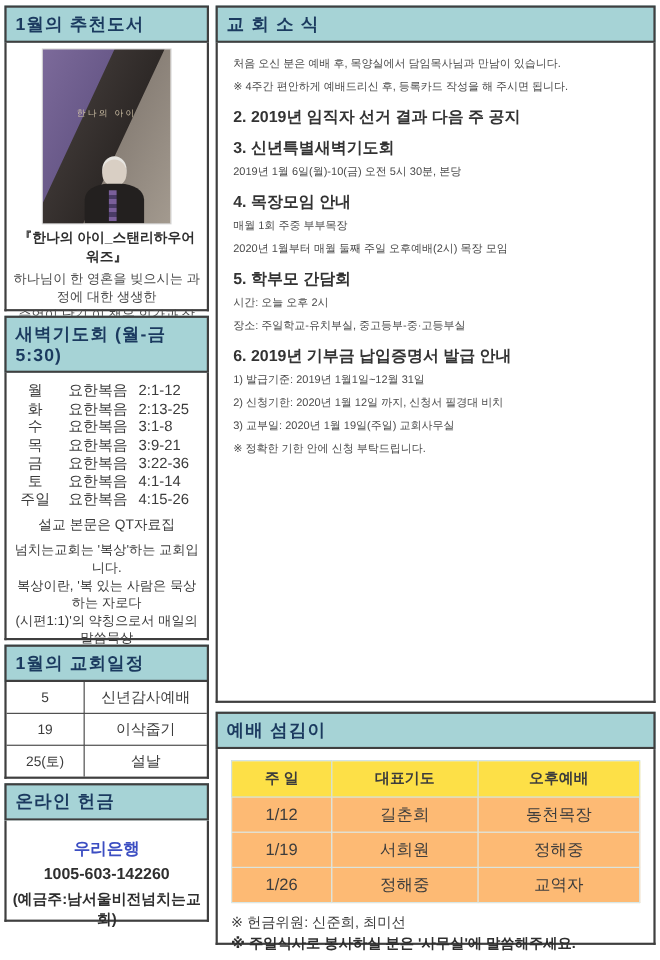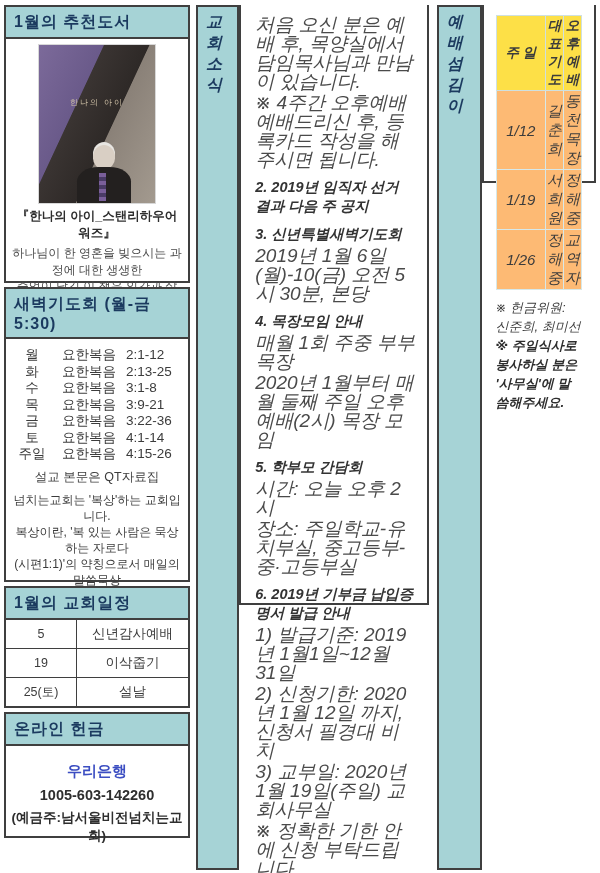--- a/index.html
+++ b/index.html
@@ -3,21 +3,21 @@
 <meta charset="utf-8">
 <style>
   html,body{margin:0;padding:0;}
   body{
     width:600px;height:873px;background:#ffffff;
     font-family:"Liberation Sans","DejaVu Sans",sans-serif;
     color:#3f3f3f;overflow:hidden;
   }
   .page{position:relative;width:592px;height:865px;padding:5px 14px 3px 4px;display:flex;gap:6px;}
   .col-left{width:186px;flex:0 0 186px;display:flex;flex-direction:column;}
-  .col-right{flex:1;display:flex;flex-direction:row;font-style:italic;}
+  .col-right{flex:1;display:flex;flex-direction:column;}
 
   .sec-header{
     background:#a6d3d6;border:2px solid #3f3f3f;
     color:#1b3a5f;font-weight:bold;font-size:16px;
     padding:5px 8px 4px 8px;letter-spacing:1px;
   }
   .sec-box{
     border:2px solid #3f3f3f;border-top:none;background:#ffffff;
   }
   .gap{height:4px;flex:0 0 4px;}
@@ -70,21 +70,21 @@
   
   .off-box{height:92px;box-sizing:border-box;text-align:center;padding-top:16px;}
   .off-bank{color:#3c4ec2;font-weight:bold;font-size:15px;margin-bottom:6px;}
   .off-acct{font-weight:bold;font-size:14.5px;color:#2e2e2e;margin-bottom:6px;}
   .off-holder{font-weight:bold;font-size:13.5px;color:#2e2e2e;}
 
   
   .news-box{height:600px;box-sizing:border-box;padding:8px 12px 0 14px;}
   .news-item-title{font-weight:bold;font-size:14.5px;color:#333333;margin-top:9px;line-height:19px;}
   .news-item-title:first-child{margin-top:2px;}
-  .news-line{font-size:19px;color:#4a4a4a;line-height:19px;margin-top:2px;}
+  .news-line{font-size:10px;color:#4a4a4a;line-height:19px;margin-top:2px;}
   .member-news{margin-top:68px;}
   .member-news .news-line{margin-top:4px;}
 
   
   .serv-box{height:178px;box-sizing:border-box;padding:10px 12px 0 12px;}
   .serv-table{width:100%;border-collapse:collapse;}
   .serv-table th{
     background:#fde047;font-size:13.5px;font-weight:bold;color:#3c3c3c;
     border:1px solid #cfe0e0;height:30px;
   }
@@ -206,21 +206,21 @@
     </div>
 
   </div>
 
   <div class="col-right">
 
     <div class="sec-header">교 회 소 식</div>
     <div class="sec-box news-box">
       <div id="news-items">
           <div class="news-line">처음 오신 분은 예배 후, 목양실에서 담임목사님과 만남이 있습니다.</div>
-          <div class="news-line">※ 4주간 오후예배 예배드리신 후, 등록카드 작성을 해 주시면 됩니다.</div>
+          <div class="news-line">※ 4주간 편안하게 예배드리신 후, 등록카드 작성을 해 주시면 됩니다.</div>
           <div class="news-item-title">2. 2019년 임직자 선거 결과 다음 주 공지</div>
           <div class="news-item-title">3. 신년특별새벽기도회</div>
           <div class="news-line">2019년 1월 6일(월)-10(금) 오전 5시 30분, 본당</div>
           <div class="news-item-title">4. 목장모임 안내</div>
           <div class="news-line">매월 1회 주중 부부목장</div>
           <div class="news-line">2020년 1월부터 매월 둘째 주일 오후예배(2시) 목장 모임</div>
           <div class="news-item-title">5. 학부모 간담회</div>
           <div class="news-line">시간: 오늘 오후 2시</div>
           <div class="news-line">장소: 주일학교-유치부실, 중고등부-중·고등부실</div>
           <div class="news-item-title">6. 2019년 기부금 납입증명서 발급 안내</div>

